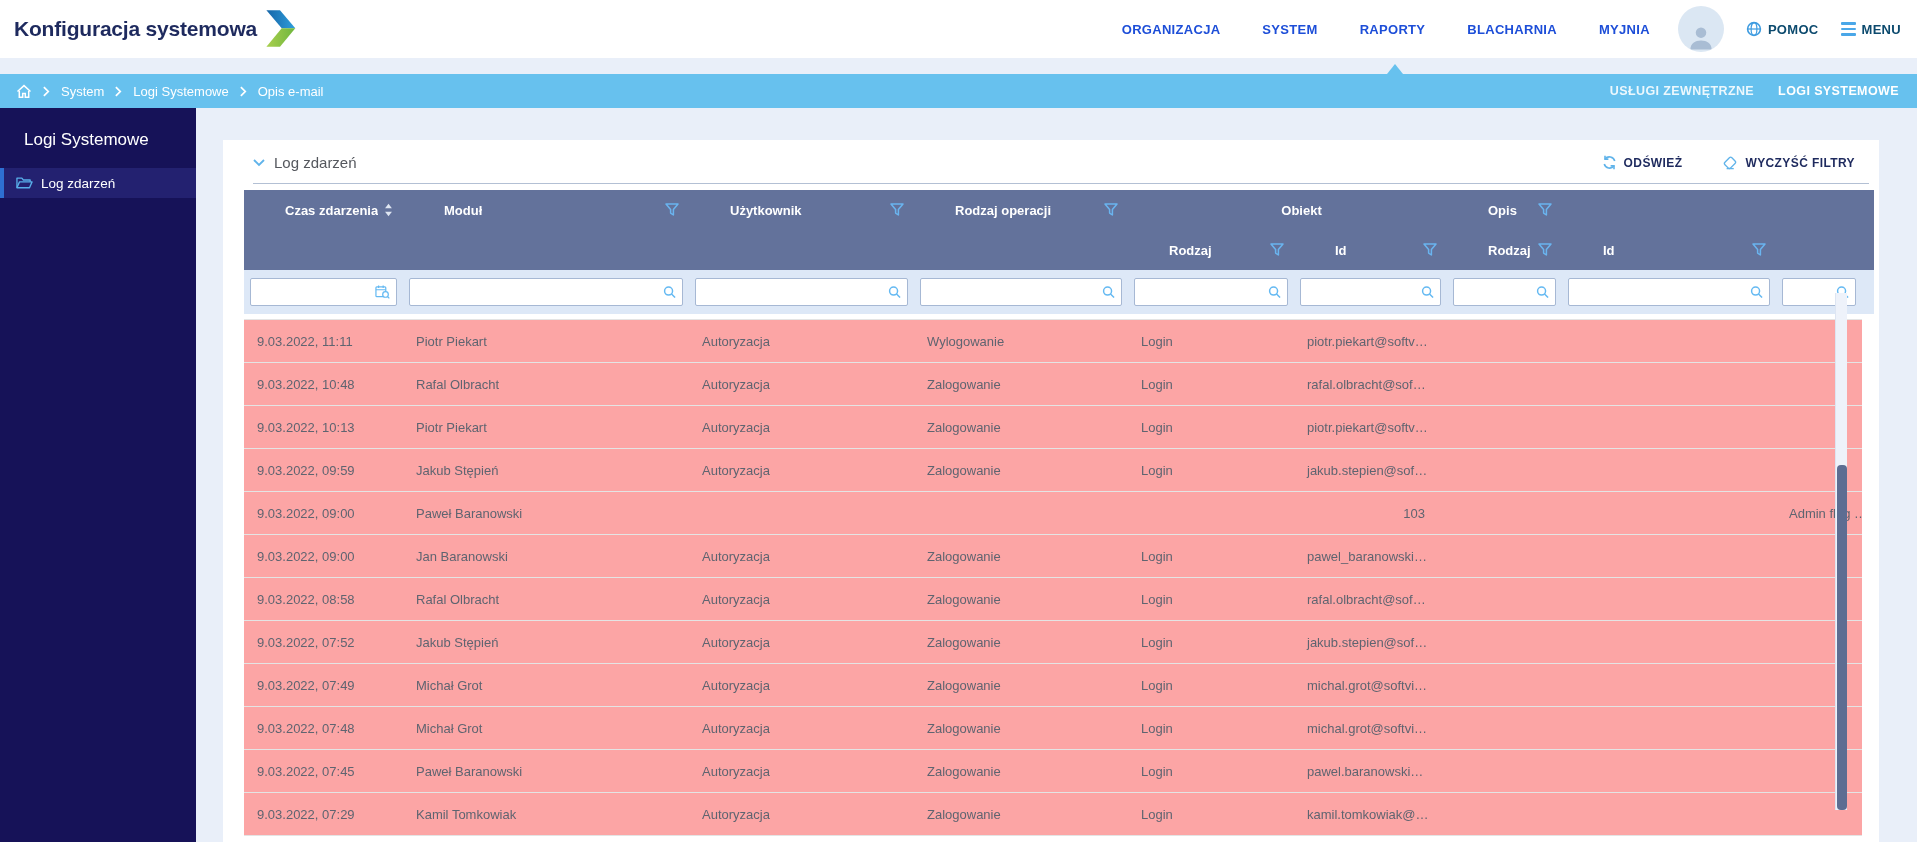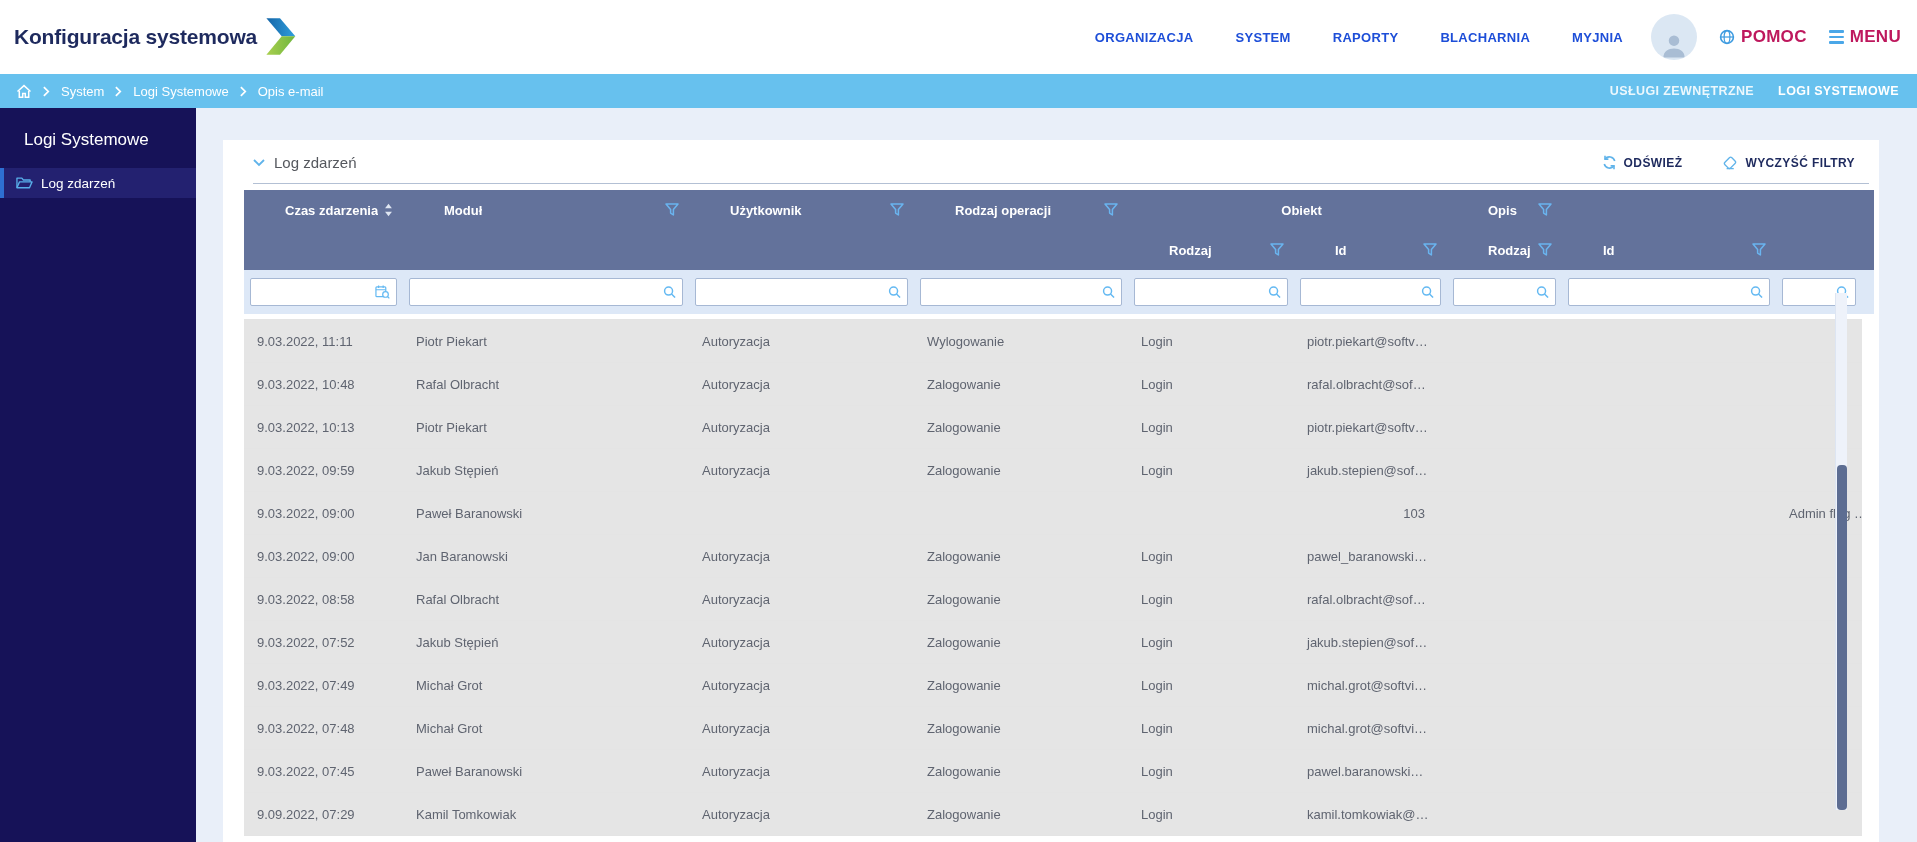--- a/index.html
+++ b/index.html
@@ -1,31 +1,31 @@
 <!DOCTYPE html>
 <html lang="pl"><head>
 <meta charset="utf-8">
 <style>
   * { margin:0; padding:0; box-sizing:border-box; }
   html,body { width:1917px; height:842px; overflow:hidden; background:#e9eff9;
     font-family:"Liberation Sans", sans-serif; }
   .app { position:relative; width:1917px; height:842px; }
 
   
-  .topbar { position:absolute; left:0; top:0; width:1917px; height:74px; background:#ffffff;
+  .topbar { position:absolute; left:0; top:0; width:1917px; height:58px; background:#ffffff;
     display:flex; align-items:center; justify-content:space-between; padding:0 16px 0 14px; z-index:3; }
   .brand { display:flex; align-items:center; gap:6px; }
   .brand-text { font-size:21px; font-weight:bold; color:#1e2a5e; letter-spacing:-0.2px; }
   .topnav { display:flex; align-items:center; }
   .nav-item { font-size:13px; font-weight:bold; color:#1d4ed8; letter-spacing:0.3px; margin-left:42px;
     text-decoration:none; cursor:pointer; }
   .avatar { width:46px; height:46px; border-radius:50%; background:#dbe7f3; margin-left:28px;
     display:flex; align-items:flex-end; justify-content:center; overflow:hidden; cursor:pointer; }
   .nav-tool { display:flex; align-items:center; gap:6px; margin-left:22px; cursor:pointer;
-    font-size:17px; font-weight:bold; color:#be185d; letter-spacing:0.3px; text-decoration:none; }
+    font-size:13px; font-weight:bold; color:#0c4a6e; letter-spacing:0.3px; text-decoration:none; }
   .hamburger { display:inline-flex; flex-direction:column; gap:3px; }
   .hamburger i { width:15px; height:2.5px; background:#4aa7e8; border-radius:1px; }
   .caret { position:absolute; left:1387px; top:64px; width:0; height:0;
     border-left:8px solid transparent; border-right:8px solid transparent; border-bottom:10px solid #67c1ee; }
 
   
   .breadbar { position:absolute; left:0; top:74px; width:1917px; height:34px; background:#67c1ee;
     display:flex; align-items:center; justify-content:space-between; padding:0 18px 0 16px; }
   .bread-left { display:flex; align-items:center; gap:11px; }
   .crumb { color:#ffffff; font-size:13px; cursor:pointer; }
@@ -61,21 +61,21 @@
   .hcell { display:flex; align-items:center; justify-content:space-between;
     padding:0 10px 0 13px; color:#ffffff; font-size:13px; font-weight:bold; cursor:pointer; }
   .hcell.group { justify-content:center; padding:0; cursor:default; }
   .hcell .txt { white-space:nowrap; overflow:hidden;margin-left:28px; }
   .filter-row { height:44px; background:#dde8f7; align-items:center; padding-right:12px; }
   .fcell { padding:0 6px; position:relative; }
   .fcell input { width:100%; height:28px; border:1px solid #a6b8d4; border-radius:2px; background:#ffffff;
     padding:0 26px 0 8px; font-size:12px; color:#55585e; outline:none; }
   .fcell .ficon { position:absolute; right:13px; top:50%; transform:translateY(-50%); display:flex; }
   .tbody { margin-top:5px; border-top:1px solid #e4e4e4; width:1618px; }
-  .tr { height:43px; border-bottom:1px solid #e4e4e4; cursor:pointer; background:#e5e5e5; }
+  .tr { height:43px; border-bottom:1px solid #e4e4e4; cursor:pointer; background:#fca5a5; }
   .td { display:flex; align-items:center; padding:0 8px 0 13px; font-size:13px; color:#5f6470;
     white-space:nowrap; overflow:hidden; }
   .td.num { justify-content:flex-end; padding-right:22px; }
 
   
   .vscroll { position:absolute; left:1639px; top:185px; width:12px; height:517px;
     background:#eef2fa; border-left:1px solid #dde5f2; }
   .vthumb { position:absolute; left:1px; top:172px; width:10px; height:345px; background:#5d6d92;
     border-radius:4px; cursor:grab; }
 </style>
@@ -458,21 +458,21 @@
     <div class="td">Paweł Baranowski</div>
     <div class="td">Autoryzacja</div>
     <div class="td">Zalogowanie</div>
     <div class="td">Login</div>
     <div class="td">pawel.baranowski…</div>
     <div class="td"></div>
     <div class="td"></div>
     <div class="td"></div>
   </div>
             <div class="grid tr">
-    <div class="td">9.09.2022, 07:29</div>
+    <div class="td">9.03.2022, 07:29</div>
     <div class="td">Kamil Tomkowiak</div>
     <div class="td">Autoryzacja</div>
     <div class="td">Zalogowanie</div>
     <div class="td">Login</div>
     <div class="td">kamil.tomkowiak@…</div>
     <div class="td"></div>
     <div class="td"></div>
     <div class="td"></div>
   </div>
           </div>

